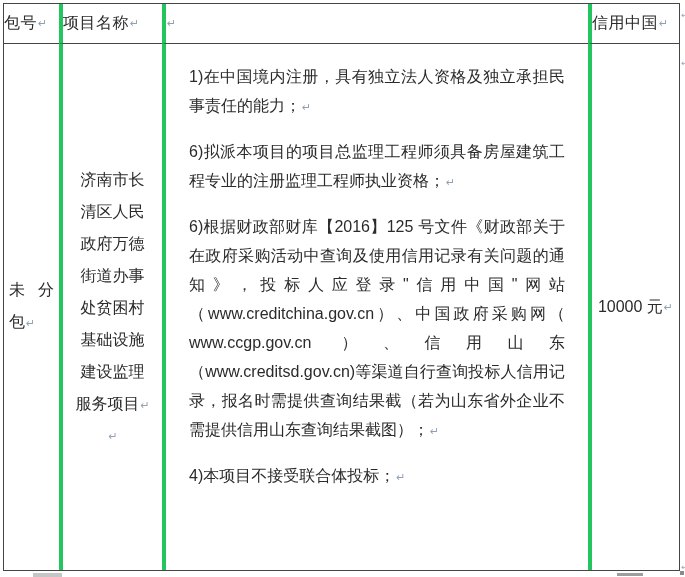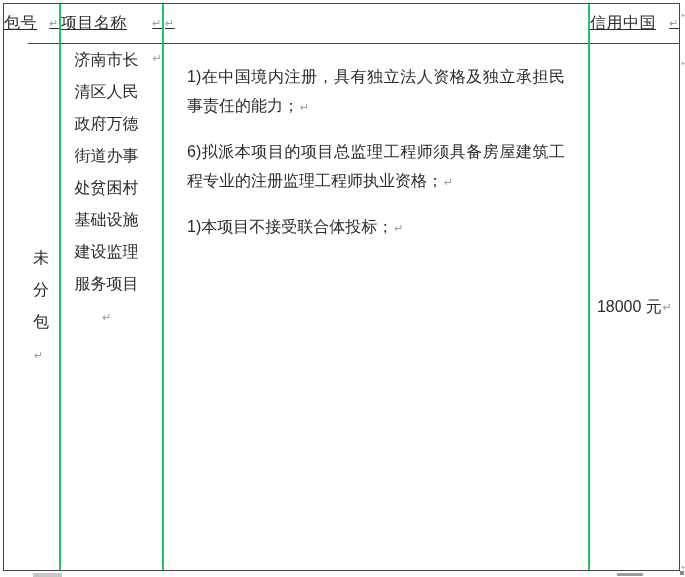--- a/index.html
+++ b/index.html
@@ -10,36 +10,36 @@
   }
   .tbl{
     position:absolute;left:3px;top:3px;
     display:grid;
     grid-template-columns:55px 103px 426px 91px;
     grid-template-rows:39px 527px;
     border:1px solid #454545;
     background:#ffffff;
   }
   .cell{box-sizing:border-box;overflow:hidden;}
-  .bl{border-left:2px solid #22c55e;}
+  .bl{border-left:4px solid #22c55e;}
   .bt{border-top:1px solid #454545;}
   .head{
-    display:flex;align-items:center;justify-content:space-between;
-    font-size:16px;letter-spacing:0.5px;text-decoration:underline;
+    display:flex;align-items:center;justify-content:flex-start;
+    font-size:16px;letter-spacing:0.5px;
   }
   .pmark{
     font-size:11px;color:#93a1b5;margin-left:1px;
     font-family:"DejaVu Sans", sans-serif;
   }
-  .pkg{display:flex;flex-direction:column;justify-content:center;margin-left:24px;}
+  .pkg{display:flex;flex-direction:column;justify-content:center;}
   .pkgtxt{
     padding:0 5px;font-size:16px;line-height:32px;
     text-align:justify;text-align-last:left;text-justify:inter-ideograph;
   }
-  .proj{display:flex;flex-direction:row;justify-content:center;}
+  .proj{display:flex;flex-direction:column;justify-content:center;}
   .projtxt{
     padding:0 10px;font-size:16px;line-height:32px;text-align:center;
   }
   .emptypara{text-align:center;line-height:26px;}
   .req-cell{padding:3px 8px 0 8px;}
   .req{
     margin:15px;font-size:16px;line-height:29px;
     text-align:justify;text-justify:inter-ideograph;
   }
   .budget{
@@ -77,25 +77,26 @@
   </div>
 
   <div class="cell bt bl proj">
     <div class="projtxt"><span>济南市长清区人民政府万德街道办事处贫困村基础设施建设监理服务项目</span><span class="pmark">↵</span></div>
     <div class="emptypara"><span class="pmark">↵</span></div>
   </div>
 
   <div class="cell bt bl req-cell">
     <p class="req"><span>1)在中国境内注册，具有独立法人资格及独立承担民事责任的能力；</span><span class="pmark">↵</span></p>
     <p class="req"><span>6)拟派本项目的项目总监理工程师须具备房屋建筑工程专业的注册监理工程师执业资格；</span><span class="pmark">↵</span></p>
-    <p class="req"><span>1)本项目不接受联合体投标；</span><span class="pmark">↵</span></p>
+    <p class="req"><span>6)根据财政部财库【2016】125 号文件《财政部关于在政府采购活动中查询及使用信用记录有关问题的通知》，投标人应登录"信用中国"网站（www.creditchina.gov.cn）、中国政府采购网（ www.ccgp.gov.cn ）、信用山东（www.creditsd.gov.cn)等渠道自行查询投标人信用记录，报名时需提供查询结果截（若为山东省外企业不需提供信用山东查询结果截图）；</span><span class="pmark">↵</span></p>
+    <p class="req"><span>4)本项目不接受联合体投标；</span><span class="pmark">↵</span></p>
   </div>
 
   <div class="cell bt bl budget">
-    <span>18000 元</span>
+    <span>10000 元</span>
       <span class="pmark">↵</span>
   </div>
 
 </div>
 
 <span class="rowmark" style="top:10px;">↵</span>
 <span class="rowmark" style="top:58px;">↵</span>
 <span class="rowmark" style="top:562px;">↵</span>
 
 <div class="frag" style="left:33px;top:573px;width:29px;height:4px;background:#c6c6c6;"></div>

